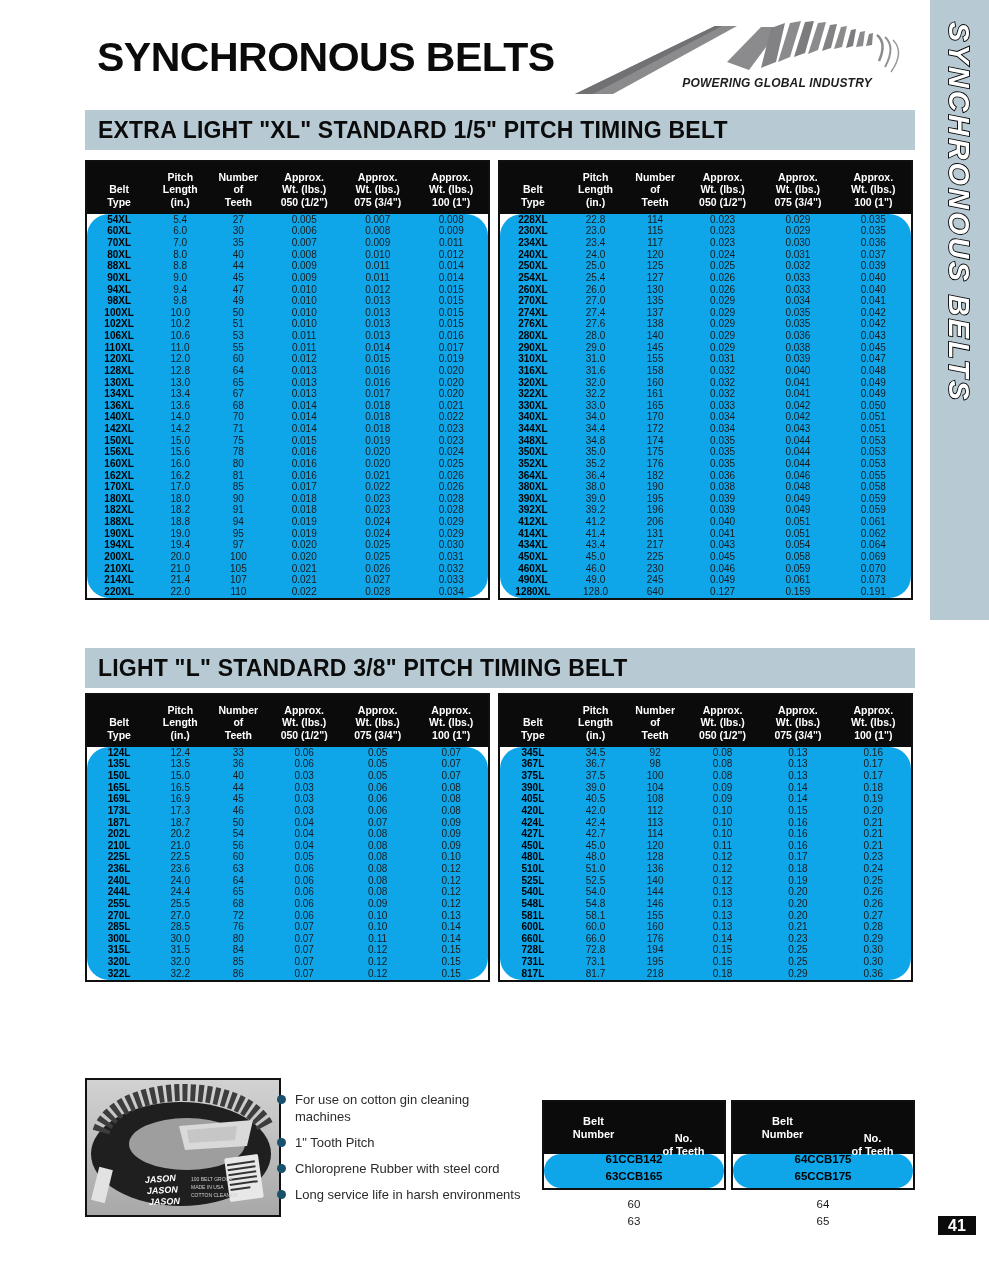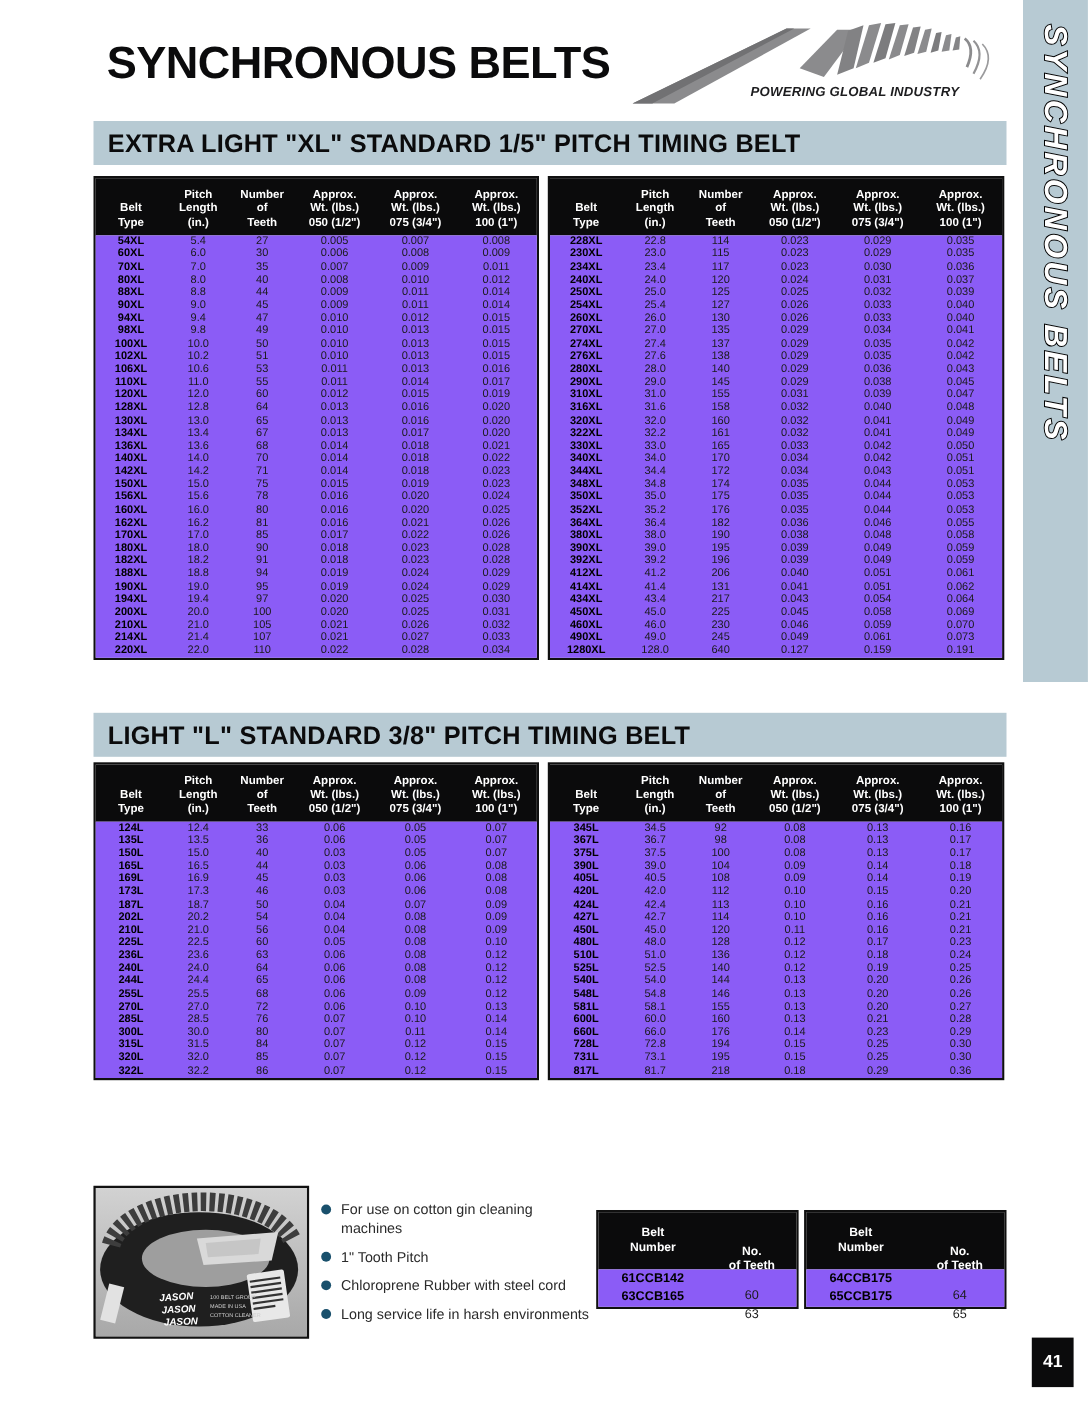--- a/index.html
+++ b/index.html
@@ -24,43 +24,43 @@
         display:flex;align-items:center;}
   .band-title{font-size:23px;font-weight:bold;color:#0b0b0c;padding-left:13px;
               letter-spacing:0.2px;white-space:nowrap;}
 
   
   .datatable{position:absolute;border:2px solid #101010;background:#fff;box-sizing:border-box;}
   .thead{background:#0b0b0c;color:#fff;display:flex;align-items:flex-end;
          height:52px;box-sizing:border-box;padding-bottom:6px;
          font-weight:bold;font-size:10.5px;line-height:1.18;text-align:center;}
   .thead .th{display:flex;flex-direction:column;justify-content:space-between;align-items:center;box-sizing:border-box;}
-  .tbody{background:#8b5cf6;}
+  .tbody{background:#0ea5e9;border-radius:22px;}
   .tr{display:flex;align-items:center;height:11.64px;font-size:10px;color:#1a1a1a;}
   .td{text-align:center;box-sizing:border-box;line-height:1;}
   .td.c0{font-weight:bold;color:#000;}
 
   .t6 .c0{width:16%;} .t6 .c1{width:14.5%;} .t6 .c2{width:14.5%;}
   .t6 .c3,.t6 .c4,.t6 .c5{width:18.33%;}
 
   
   .cotton .thead{align-items:center;font-size:11px;padding-bottom:0;}
   .cotton .thead .th{justify-content:center;}
-  .cotton .tr{height:17px;font-size:11.5px;}
+  .cotton .tr{height:17px;font-size:11.5px;flex-direction:column;}
   .t2 .c0{width:55%;} .t2 .c1{width:45%;margin-top:33px;}
 
   
   .photo{position:absolute;left:85px;top:1078px;width:196px;height:139px;
          border:2px solid #111;box-sizing:border-box;background:#c4c4c4;}
-  .bullets{position:absolute;left:292px;top:1092px;width:250px;display:flex;
+  .bullets{position:absolute;left:277px;top:1092px;width:250px;display:flex;
            flex-direction:column;gap:9px;}
   .bullet{display:flex;gap:9px;font-size:13px;line-height:1.3;color:#2b2b2b;}
   .dot{flex:0 0 auto;width:9px;height:9px;border-radius:50%;background:#19506c;margin-top:3px;}
 
-  .page-badge{position:absolute;left:938px;top:1216px;width:38px;height:45px;background:#0b0b0c;
+  .page-badge{position:absolute;left:938px;top:1216px;width:38px;height:19px;background:#0b0b0c;
               color:#fff;font-size:16px;font-weight:bold;display:flex;align-items:center;justify-content:center;}
 </style>
 </head>
 <body>
 
 <div id="page">
 
   <div class="main-title">SYNCHRONOUS BELTS</div>
 
   <div class="logo">

